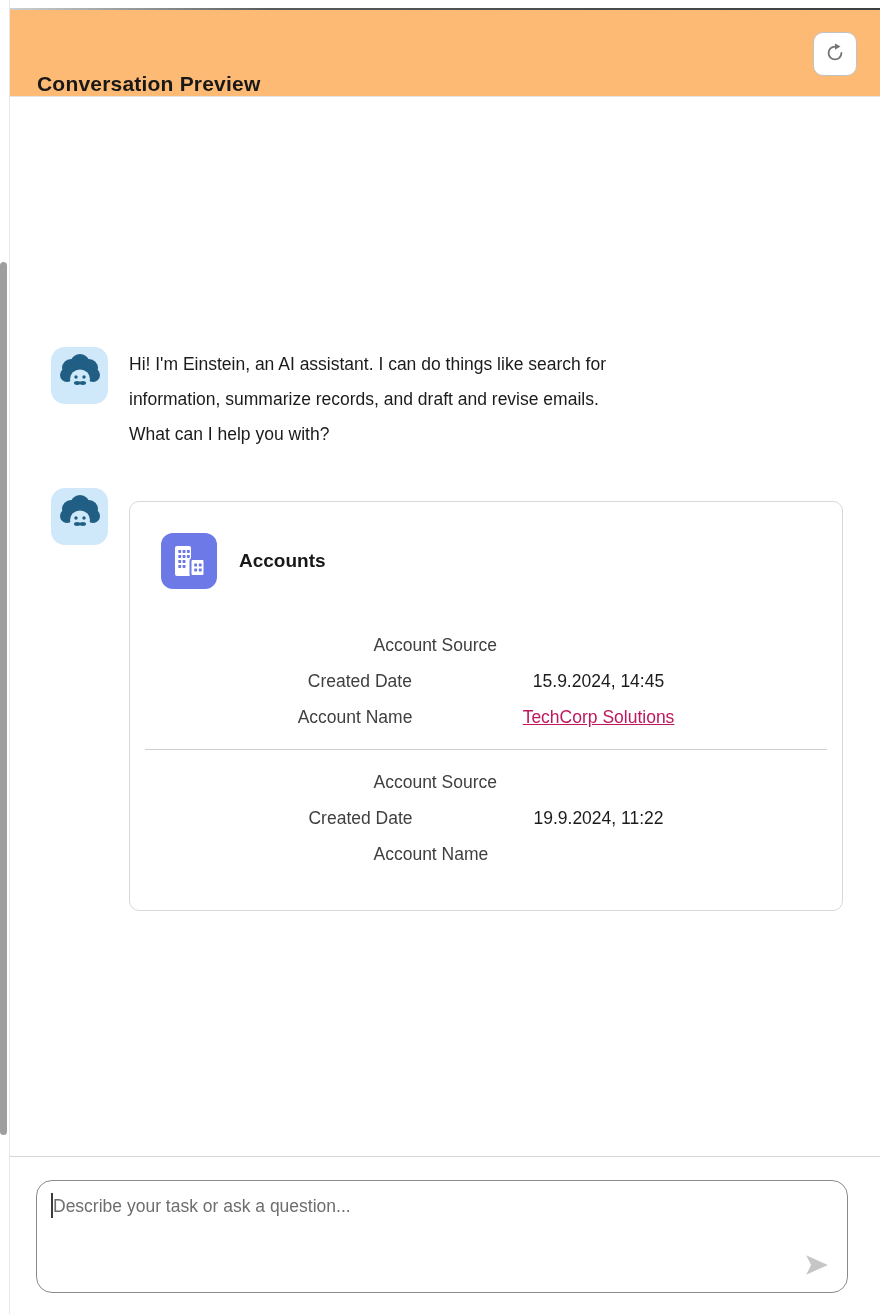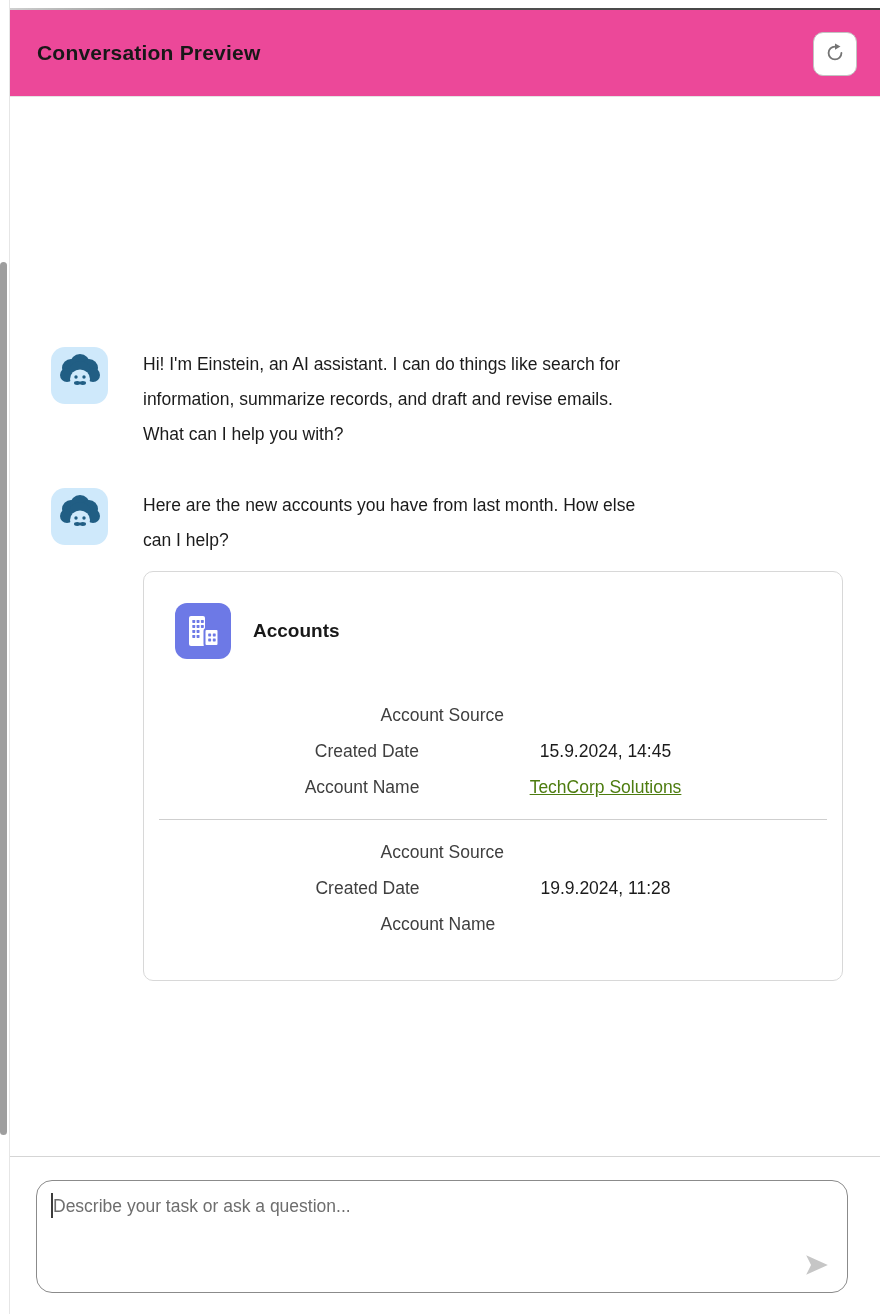--- a/index.html
+++ b/index.html
@@ -9,48 +9,48 @@
 
   
   .page-scrollbar { position:absolute; left:0; top:262px; width:7px; height:873px;
     background:#9e9e9e; border-radius:4px; }
   .panel-left-border { position:absolute; left:9px; top:0; bottom:0; width:1px; background:#e6e6e6; }
 
   .panel { position:absolute; left:10px; top:0; right:0; bottom:0; background:#fff; }
   .top-line { position:absolute; top:8px; left:0; right:0; height:2px;
     background:linear-gradient(to right,#cfcfcf,#5a5a5a 30%,#3f3f3f); }
 
-  .header { position:absolute; top:10px; left:0; right:0; height:87px; background:#ec4899;
-    border-bottom:1px solid #e4e4e4; display:flex; align-items:center; padding-left:27px; }
+  .header { position:absolute; top:10px; left:0; right:0; height:87px; background:#fdba74;
+    border-bottom:1px solid #e4e4e4; display:flex; align-items:flex-end; padding-left:27px; }
   .header-title { font-size:21px; font-weight:700; color:#181818; letter-spacing:.2px; }
   .refresh-btn { position:absolute; top:22px; right:23px; width:44px; height:44px;
     border:1px solid #c2c2c2; border-radius:10px; background:#fff; display:flex;
     align-items:center; justify-content:center; cursor:pointer; }
 
   .chat { position:absolute; top:98px; left:0; right:0; height:1058px; overflow:hidden;
     padding:249px 37px 0 41px; }
-  .msg-row { display:flex; gap:35px; align-items:flex-start; margin-bottom:36px; }
+  .msg-row { display:flex; gap:21px; align-items:flex-start; margin-bottom:36px; }
   .avatar { width:57px; height:57px; border-radius:14px; flex:none;
     display:flex; align-items:center; justify-content:center; }
   .avatar.bot  { background:#cfe9fb; }
   .avatar.user { background:#1b96ff; }
   .msg-col { flex:1; min-width:0; }
   .msg-text { font-size:17.5px; line-height:35px; color:#1b1b1b; white-space:pre-line; }
 
   .card { margin-top:13px; border:1px solid #d8d8d8; border-radius:10px; background:#fff; }
   .card-header { display:flex; align-items:center; gap:22px; padding:31px 31px 0 31px;text-align:center; }
   .obj-icon { width:56px; height:56px; border-radius:12px; background:#6d79e6; flex:none;
     display:flex; align-items:center; justify-content:center; }
   .card-title { font-size:19px; font-weight:700; color:#181818; }
   .record { padding:0 31px; margin-top:38px; }
   .record.second { margin-top:14px; }
   .field-row { display:flex; line-height:36px; font-size:17.5px;justify-content:center; }
   .field-label { width:225px; flex:none; color:#3f3f3f; }
   .field-value { color:#1b1b1b; }
-  .field-value a { color:#4d7c0f; text-decoration:underline; cursor:pointer; }
+  .field-value a { color:#be185d; text-decoration:underline; cursor:pointer; }
   .rec-divider { height:1px; background:#cfcfcf; margin:14px 15px 0 15px; border:none; }
   .card-bottom-pad { height:38px; }
 
   .composer { position:absolute; left:0; right:0; top:1156px; bottom:0; background:#fff;
     border-top:1px solid #d5d5d5; padding:23px 32px 0 26px; }
   .input-wrap { position:relative; width:100%; height:113px; }
   .task-input { width:100%; height:113px; border:1.5px solid #8b8b8b; border-radius:16px;
     padding:12px 50px 12px 16px; font-family:"Liberation Sans","DejaVu Sans",sans-serif;
     font-size:17.5px; line-height:26px; color:#1b1b1b; resize:none; outline:none; background:#fff; }
   .task-input::placeholder { color:#6e6e6e; opacity:1; }
@@ -122,22 +122,20 @@
                 <circle cx="28" cy="24" r="11"></circle>
             </g>
             <ellipse cx="28" cy="31" rx="10" ry="9.5" fill="#cfe9fb"></ellipse>
             <circle cx="24" cy="29" r="1.7" fill="#215e84"></circle>
             <circle cx="32" cy="29" r="1.7" fill="#215e84"></circle>
             <ellipse cx="25.2" cy="35" rx="3.2" ry="1.9" fill="#215e84"></ellipse>
             <ellipse cx="30.8" cy="35" rx="3.2" ry="1.9" fill="#215e84"></ellipse>
           </svg>
         </div>
         <div class="msg-col">
-          <div class="msg-text">Here are the new accounts you have from last month. How else
-can I help?</div>
 
           <div class="card">
             <div class="card-header">
               <div class="obj-icon">
                 <svg width="56" height="56" viewBox="0 0 56 56">
                   <rect x="14" y="13" width="16" height="30" rx="2" fill="#ffffff"></rect>
                   <rect x="29.5" y="26" width="14" height="17" rx="2" fill="#ffffff" stroke="#6d79e6" stroke-width="2"></rect>
                   <g fill="#6d79e6">
                     <rect x="17.3" y="17" width="2.9" height="2.9" rx=".6"></rect>
                       <rect x="21.6" y="17" width="2.9" height="2.9" rx=".6"></rect>
@@ -176,21 +174,21 @@
 
             <hr class="rec-divider">
 
             <div class="record second">
               <div class="field-row">
                 <div class="field-label">Account Source</div>
                 <div class="field-value"></div>
               </div>
               <div class="field-row">
                 <div class="field-label">Created Date</div>
-                <div class="field-value">19.9.2024, 11:28</div>
+                <div class="field-value">19.9.2024, 11:22</div>
               </div>
               <div class="field-row">
                 <div class="field-label">Account Name</div>
               </div>
             </div>
 
             <div class="card-bottom-pad"></div>
           </div>
         </div>
       </div>

